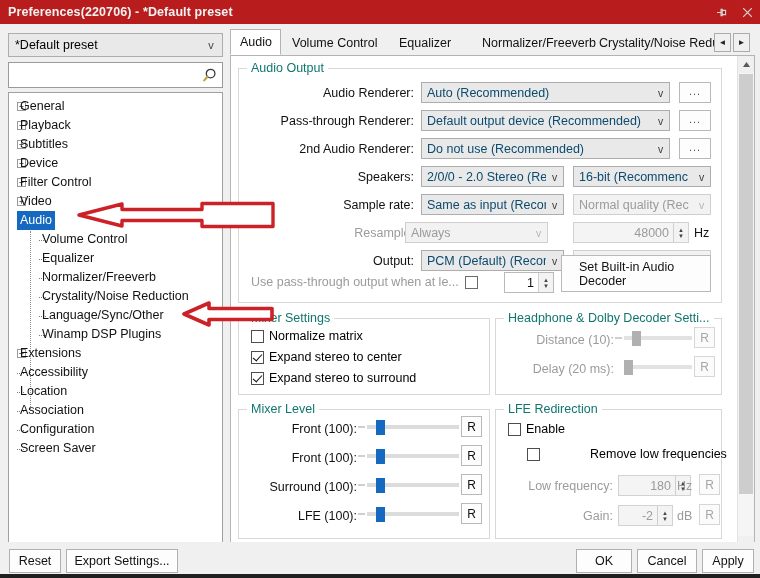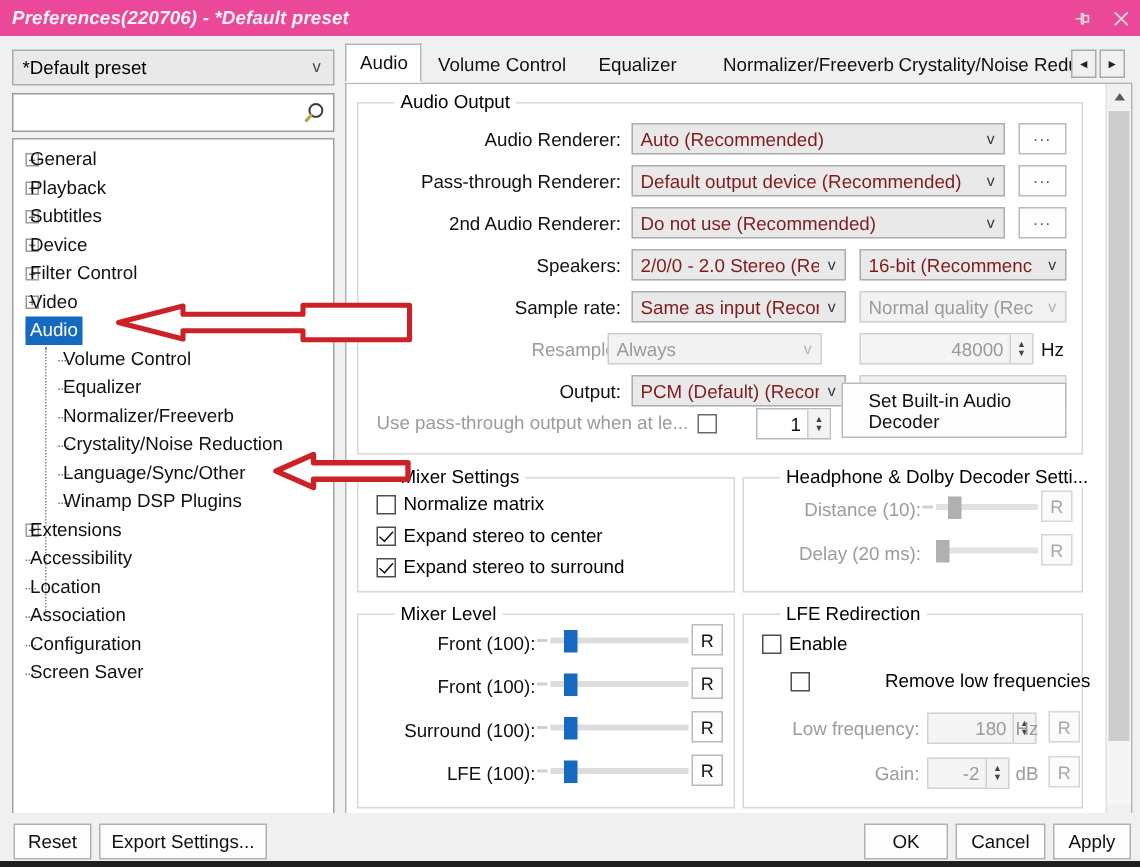--- a/index.html
+++ b/index.html
@@ -8,22 +8,22 @@
     background:#f0f0f0;
     font-family:"Liberation Sans","DejaVu Sans",sans-serif;
     font-size:12px;color:#000;
     -webkit-font-smoothing:antialiased;
   }
   .window{position:relative;width:760px;height:578px;background:#f0f0f0;box-sizing:border-box;}
 
   
   .titlebar{
     position:absolute;left:0;top:0;width:760px;height:24px;
-    background:#ec4899;color:#fff;
-    display:flex;align-items:center;font-style:italic;
+    background:#b91c1c;color:#fff;
+    display:flex;align-items:center;
   }
   .titlebar .title{font-size:12.5px;font-weight:bold;padding-left:8px;letter-spacing:.1px;color:#f2f2f2;}
   .titlebar .spacer{flex:1;}
   .tb-btn{width:26px;height:24px;display:flex;align-items:center;justify-content:center;color:#d8d8d8;font-size:13px;}
   .tb-btn svg{display:block;}
 
   
   .client{position:absolute;left:0;top:24px;width:760px;height:518px;background:#f0f0f0;}
 
   
@@ -108,32 +108,32 @@
   .vscroll .sbtn svg{display:block;}
   .vscroll .up{top:0;}
   .vscroll .down{bottom:0;}
   .vscroll .thumb{
     position:absolute;left:1px;width:14px;background:#cdcdcd;
   }
 
   
   .group{position:absolute;box-sizing:border-box;border:1px solid #d8d8d8;}
   .group > .gtitle{
-    position:absolute;left:24px;top:-8px;background:#fff;padding:0 4px;
-    font-size:12.5px;color:#000000;white-space:nowrap;
+    position:absolute;left:8px;top:-8px;background:#fff;padding:0 4px;
+    font-size:12.5px;color:#0f766e;white-space:nowrap;
   }
 
   .lbl{position:absolute;font-size:12.5px;color:#111;white-space:nowrap;text-align:right;}
   .lbl.dim{color:#9b9b9b;}
 
   .cb{
     position:absolute;box-sizing:border-box;border:1px solid #adadad;background:#e9e9e9;
     height:21px;display:flex;align-items:center;
   }
-  .cb .v{flex:1;padding-left:5px;font-size:12.5px;white-space:nowrap;overflow:hidden;color:#7f1d1d;}
+  .cb .v{flex:1;padding-left:5px;font-size:12.5px;white-space:nowrap;overflow:hidden;color:#0c4a6e;}
   .cb .a{width:17px;text-align:center;font-size:10.5px;color:#3a3a3a;}
   .cb.dim{background:#f2f2f2;border-color:#cfcfcf;}
   .cb.dim .v{color:#9b9b9b;}
   .cb.dim .a{color:#b5b5b5;}
 
   .btn{
     position:absolute;box-sizing:border-box;background:#fdfdfd;border:1px solid #b9b9b9;
     font-size:12.5px;display:flex;align-items:center;justify-content:center;color:#111;
   }
   .btn.dots{letter-spacing:1px;font-size:11px;color:#555;padding-bottom:4px;}

